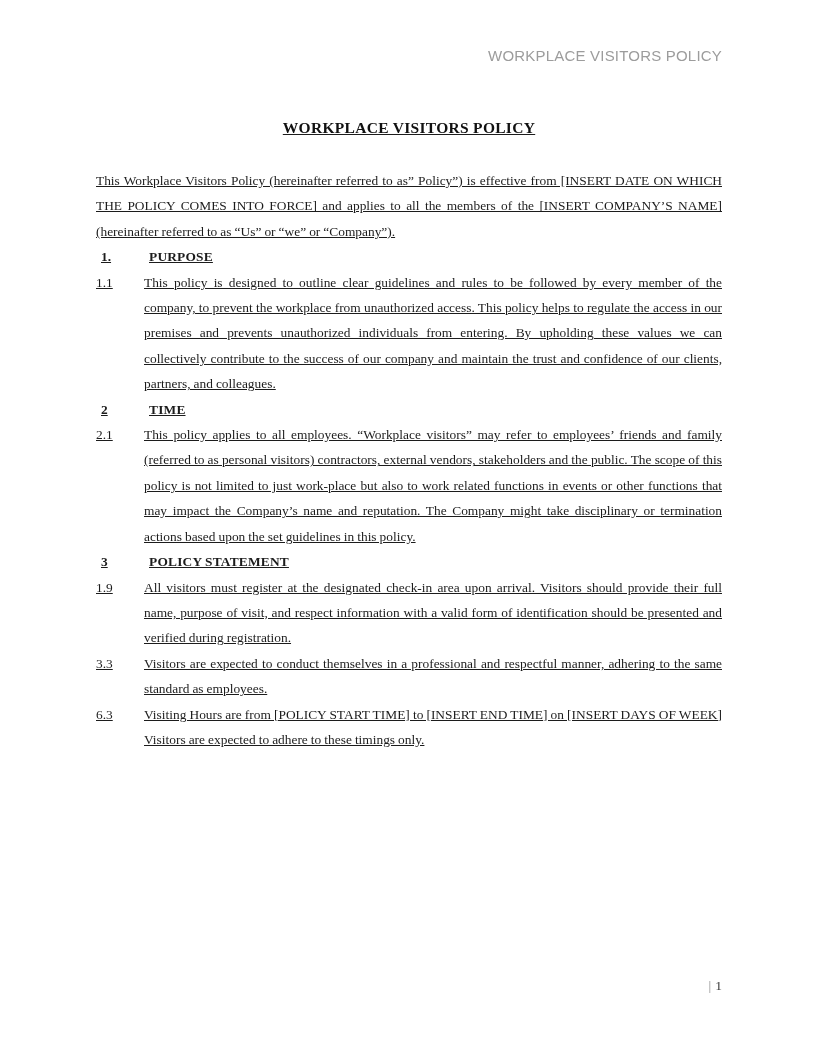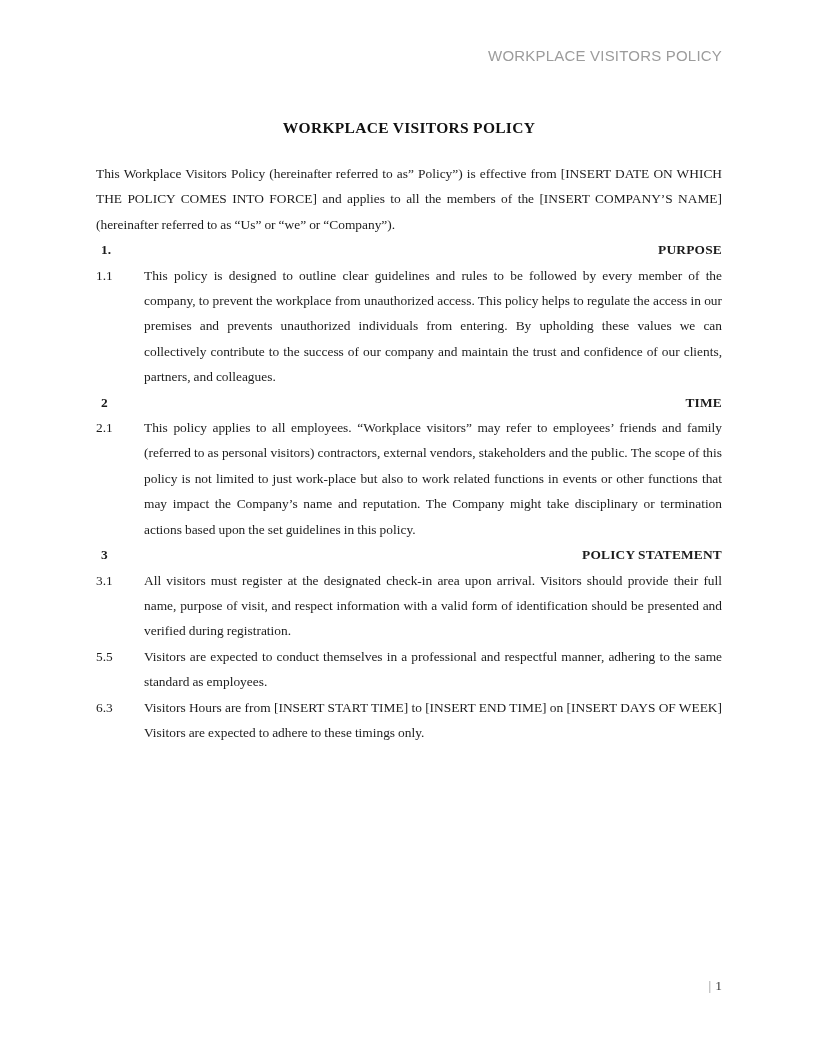--- a/index.html
+++ b/index.html
@@ -7,20 +7,21 @@
     padding: 0;
     background: #ffffff;
   }
   .page {
     position: relative;
     width: 816px;
     height: 1056px;
     background: #ffffff;
     overflow: hidden;
     color: #1c1c1c;
+    text-decoration: underline;
   }
   .running-header {
     position: absolute;
     top: 47px;
     left: 96px;
     right: 94px;
     text-align: right;
     font-family: "Liberation Sans", sans-serif;
     font-size: 15px;
     letter-spacing: 0.2px;
@@ -32,21 +33,21 @@
   .doc-title {
     margin: 0;
     font-family: "Liberation Serif", serif;
     font-size: 15.5px;
     font-weight: 700;
     letter-spacing: 0.3px;
     text-align: center;
     color: #111111;
   }
   .body-text {
-    margin-top: 24px;
+    margin-top: 31px;
     font-family: "Liberation Serif", serif;
     font-size: 13.4px;
     line-height: 25.4px;
     word-spacing: -0.3px;
     color: #1c1c1c;
   }
   .para {
     margin: 0;
     text-align: justify;
   }
@@ -58,21 +59,20 @@
     flex: 0 0 48px;
   }
   .heading-num {
     padding-left: 5px;
     font-weight: 700;
   }
   .heading-text {
     flex: 1;
     font-weight: 700;
     letter-spacing: 0.2px;
-    text-align: right;
   }
   .clause-text {
     flex: 1;
     text-align: justify;
   }
   .page-footer {
     position: absolute;
     right: 94px;
     bottom: 62px;
     font-family: "Liberation Serif", serif;
@@ -115,30 +115,30 @@
       <div class="row">
         <span class="num">2.1</span>
         <span class="clause-text">This policy applies to all employees. “Workplace visitors” may refer to employees’ friends and family (referred to as personal visitors) contractors, external vendors, stakeholders and the public. The scope of this policy is not limited to just work-place but also to work related functions in events or other functions that may impact the Company’s name and reputation. The Company might take disciplinary or termination actions based upon the set guidelines in this policy.</span>
       </div>
 
       <div class="row">
         <span class="num heading-num">3</span>
         <span class="heading-text">POLICY STATEMENT</span>
       </div>
       <div class="row">
-        <span class="num">3.1</span>
+        <span class="num">1.9</span>
         <span class="clause-text">All visitors must register at the designated check-in area upon arrival. Visitors should provide their full name, purpose of visit, and respect information with a valid form of identification should be presented and verified during registration.</span>
       </div>
       <div class="row">
-        <span class="num">5.5</span>
+        <span class="num">3.3</span>
         <span class="clause-text">Visitors are expected to conduct themselves in a professional and respectful manner, adhering to the same standard as employees.</span>
       </div>
       <div class="row">
         <span class="num">6.3</span>
-        <span class="clause-text">Visitors Hours are from [INSERT START TIME] to [INSERT END TIME] on [INSERT DAYS OF WEEK] Visitors are expected to adhere to these timings only.</span>
+        <span class="clause-text">Visiting Hours are from [POLICY START TIME] to [INSERT END TIME] on [INSERT DAYS OF WEEK] Visitors are expected to adhere to these timings only.</span>
       </div>
     </div>
   </div>
 
   <div class="page-footer">
     <span class="footer-sep">|</span><span>1</span>
   </div>
 
 </div>
 

